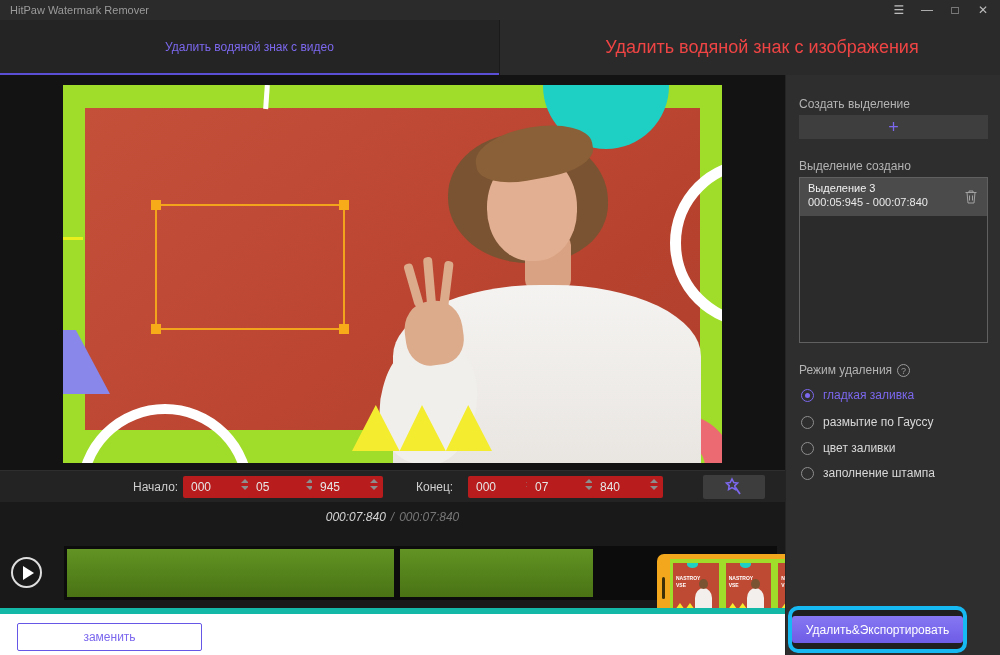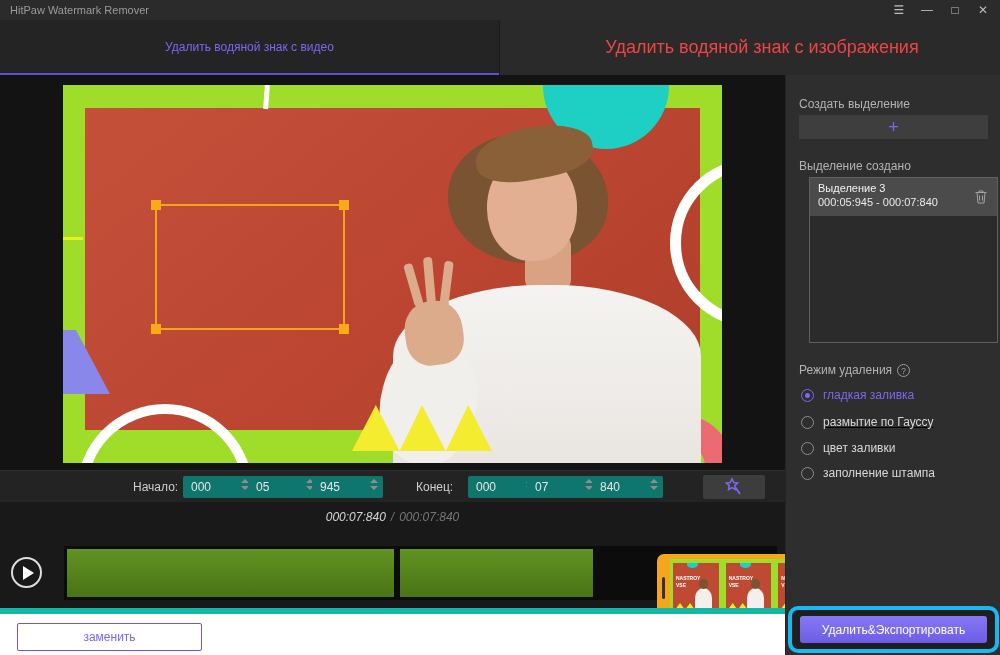--- a/index.html
+++ b/index.html
@@ -45,21 +45,21 @@
   
   #wm-box { position:absolute; left:92px; top:119px; width:190px; height:126px; border:2px solid #f2a51c; }
   .handle { position:absolute; width:10px; height:10px; background:#f7ab18; }
   .h-tl { left:-6px; top:-6px; } .h-tr { right:-6px; top:-6px; }
   .h-bl { left:-6px; bottom:-6px; } .h-br { right:-6px; bottom:-6px; }
 
   
   #controls { left:0; top:470px; width:785px; height:32px; background:#232323; border-top:1px solid #2e2e2e; }
   .ctl-label { position:absolute; top:9px; font-size:12px; color:#cfcfcf; }
   #lbl-start { left:133px; } #lbl-end { left:416px; }
-  .spinner { position:absolute; top:5px; width:71px; height:22px; background:#0f766e; border-radius:2px; display:flex; align-items:center; }
+  .spinner { position:absolute; top:5px; width:71px; height:22px; background:#b91c1c; border-radius:2px; display:flex; align-items:center; }
   .spinner input { width:34px; border:none; background:transparent; color:#e6e6e6; font-size:12px; padding-left:8px; font-family:"Liberation Sans",sans-serif; outline:none; }
   .spin-arrows { position:absolute; right:5px; top:3px; display:flex; flex-direction:column; gap:3px; }
   .arr-up { width:0; height:0; border-left:4px solid transparent; border-right:4px solid transparent; border-bottom:4px solid #8e8e8e; }
   .arr-dn { width:0; height:0; border-left:4px solid transparent; border-right:4px solid transparent; border-top:4px solid #8e8e8e; }
   #sp-s1 { left:183px; } #sp-s2 { left:248px; } #sp-s3 { left:312px; }
   #sp-e1 { left:468px; } #sp-e2 { left:527px; } #sp-e3 { left:592px; }
   #magic-btn { position:absolute; left:703px; top:4px; width:62px; height:24px; background:#3d3d3d; border:none; border-radius:2px; display:flex; align-items:center; justify-content:center; cursor:pointer; }
 
   
   #timerow { left:0; top:502px; width:785px; height:29px; background:#191919; display:flex; align-items:center; justify-content:center; font-size:12px;font-style:italic; }
@@ -88,35 +88,35 @@
   
   #bottombar { left:0; top:608px; width:785px; height:47px; background:#ffffff; border-top:6px solid #14b8a6; }
   #replace-btn { position:absolute; left:17px; top:9px; width:185px; height:28px; background:transparent; border:1px solid #6657e6; border-radius:2px; color:#7b68ee; font-size:12px; cursor:pointer; font-family:"Liberation Sans",sans-serif; }
 
   
   #sidebar { left:785px; top:75px; width:215px; height:580px; background:#2e2e2e; border-left:1px solid #242424; }
   .side-label { position:absolute; left:13px; font-size:12px; color:#b3b3b3; }
   #lbl-create { top:22px; }
   #plus-btn { position:absolute; left:13px; top:40px; width:189px; height:24px; background:#3e3e3e; border:none; color:#7b68ee; font-size:18px; line-height:20px; cursor:pointer; }
   #lbl-created { top:84px; }
-  #sel-panel { position:absolute; left:13px; top:102px; width:189px; height:166px; background:#2b2b2b; border:1px solid #606060;margin-left:10px; }
+  #sel-panel { position:absolute; left:13px; top:102px; width:189px; height:166px; background:#2b2b2b; border:1px solid #606060; }
   #sel-item { position:absolute; left:0; top:0; width:187px; height:38px; background:#4b4b4b; padding:4px 8px; }
   #sel-item-name { font-size:11px; color:#f2f2f2; }
   #sel-item-range { font-size:11px; color:#eaeaea; margin-top:2px; }
   #trash-btn { position:absolute; right:8px; top:11px; width:16px; height:16px; background:transparent; border:none; cursor:pointer; padding:0; }
   #lbl-mode { top:288px; display:flex; align-items:center; gap:5px; }
   #help-icon { display:inline-block; width:13px; height:13px; border:1px solid #9a9a9a; border-radius:50%; color:#9a9a9a; font-size:9px; line-height:12px; text-align:center; }
   .radio-row { position:absolute; left:15px; display:flex; align-items:center; gap:9px; cursor:pointer; }
-  #radio-0 { top:313px; } #radio-1 { top:340px;text-decoration:underline; } #radio-2 { top:366px; } #radio-3 { top:391px; }
+  #radio-0 { top:313px; } #radio-1 { top:340px; } #radio-2 { top:366px; } #radio-3 { top:391px; }
   .radio-dot { width:13px; height:13px; border-radius:50%; border:1px solid #8e8e8e; position:relative; }
   .radio-row.sel .radio-dot { border-color:#7b68ee; }
   .radio-row.sel .radio-dot::after { content:""; position:absolute; left:3px; top:3px; width:5px; height:5px; border-radius:50%; background:#7b68ee; }
   .radio-label { font-size:12px; color:#d8d8d8; }
   .radio-row.sel .radio-label { color:#7b68ee; }
-  #export-ring { position:absolute; left:2px; top:531px; width:211px; height:47px; border:4px solid #17b9f3; border-radius:10px; display:flex; align-items:center; justify-content:center; background:#1f1f1f; }
+  #export-ring { position:absolute; left:2px; top:531px; width:179px; height:47px; border:4px solid #17b9f3; border-radius:10px; display:flex; align-items:center; justify-content:center; background:#1f1f1f; }
   #export-btn { width:187px; height:27px; background:linear-gradient(180deg,#8678f3,#6e5ce6); border:none; border-radius:3px; color:#fff; font-size:12px; cursor:pointer; font-family:"Liberation Sans",sans-serif; }
 </style>
 </head>
 <body>
 
 <div id="app">
 
   <div id="titlebar" class="abs">
     <span id="title">HitPaw Watermark Remover</span>
     <div id="winbtns">

